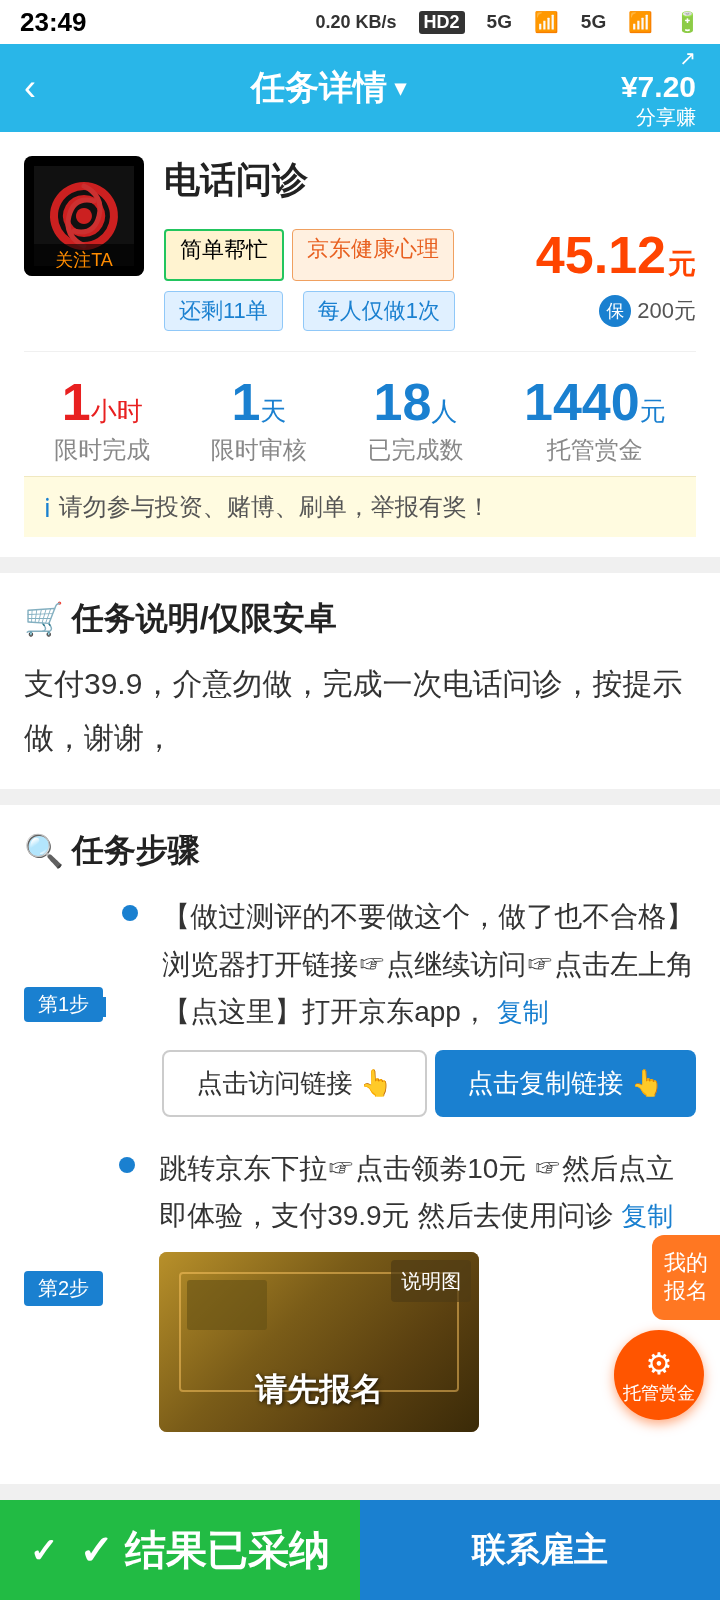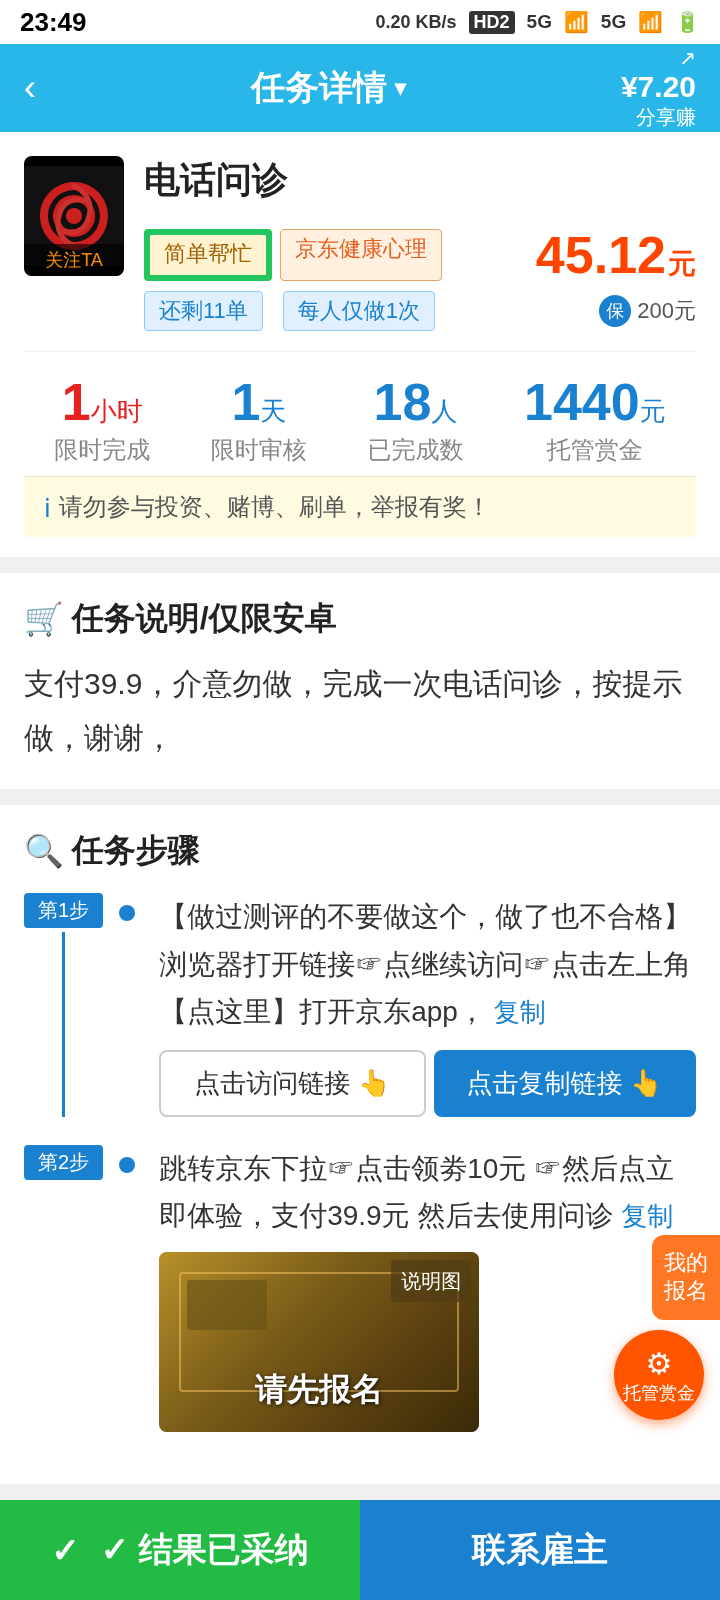--- a/index.html
+++ b/index.html
@@ -18,21 +18,21 @@
       background: #fff;
       height: 44px;
       display: flex;
       align-items: center;
       justify-content: space-between;
       padding: 0 20px;
       font-size: 24px;
       font-weight: 600;
     }
     .status-bar-left { font-size: 26px; font-weight: bold; }
-    .status-bar-right { display: flex; align-items: center; gap: 12px; font-size: 20px; }
+    .status-bar-right { display: flex; align-items: center; gap: 22px; font-size: 20px; }
 
     
     .top-nav {
       background: #29b6e8;
       height: 88px;
       display: flex;
       align-items: center;
       justify-content: space-between;
       padding: 0 24px;
     }
@@ -76,21 +76,21 @@
       padding: 24px 24px 20px 24px;
     }
 
     .task-header {
       display: flex;
       align-items: flex-start;
       gap: 20px;
       margin-bottom: 20px;
     }
     .task-avatar {
-      width: 100px;
+      width: 120px;
       height: 120px;
       border-radius: 8px;
       background: #000;
       flex-shrink: 0;
       position: relative;
       overflow: hidden;
       display: flex;
       align-items: center;
       justify-content: center;
     }
@@ -122,21 +122,21 @@
       flex-wrap: wrap;
       gap: 8px;
       margin-bottom: 10px;
     }
     .tag {
       padding: 4px 14px;
       border-radius: 4px;
       font-size: 22px;
       font-weight: 500;
     }
-    .tag-yellow { background: #fff3d0; color: #a16207; border: 6px solid #22c55e; }
+    .tag-yellow { background: #fff3d0; color: #000000; border: 2px solid #22c55e; }
     .tag-orange { background: #fff0e0; color: #e86020; border: 1px solid #f0a060; }
     .tag-blue { background: #e0f0ff; color: #1a80d0; border: 1px solid #90c8f8; }
     .task-price {
       color: #ff4400;
       font-size: 52px;
       font-weight: bold;
       line-height: 1;
     }
     .task-price-unit {
       font-size: 28px;
@@ -240,21 +240,21 @@
       margin-bottom: 20px;
     }
 
     .step-item {
       display: flex;
       gap: 16px;
       margin-bottom: 28px;
     }
     .step-left {
       display: flex;
-      flex-direction: column;
+      flex-direction: row;
       align-items: center;
       gap: 0;
     }
     .step-badge {
       background: #1a80d0;
       color: #fff;
       font-size: 20px;
       padding: 4px 14px;
       border-radius: 4px;
       white-space: nowrap;
@@ -596,18 +596,18 @@
 </div>
 
 <div class="float-earn">
   <div class="float-earn-icon">⚙</div>
   <span style="font-size:18px;text-align:center;line-height:1.2;">托管赏金</span>
 </div>
 
 <div class="bottom-bar">
   <button class="bottom-btn-left">
     <span>✓</span>
-    <span style="font-size:34px;font-weight:bold;margin-left:11px;">✓ 结果已采纳</span>
+    <span style="font-size:41px;font-weight:bold;margin-left:11px;">✓ 结果已采纳</span>
   </button>
   <button class="bottom-btn-right">
     <span>联系雇主</span>
   </button>
 </div>
 
 </body></html>

